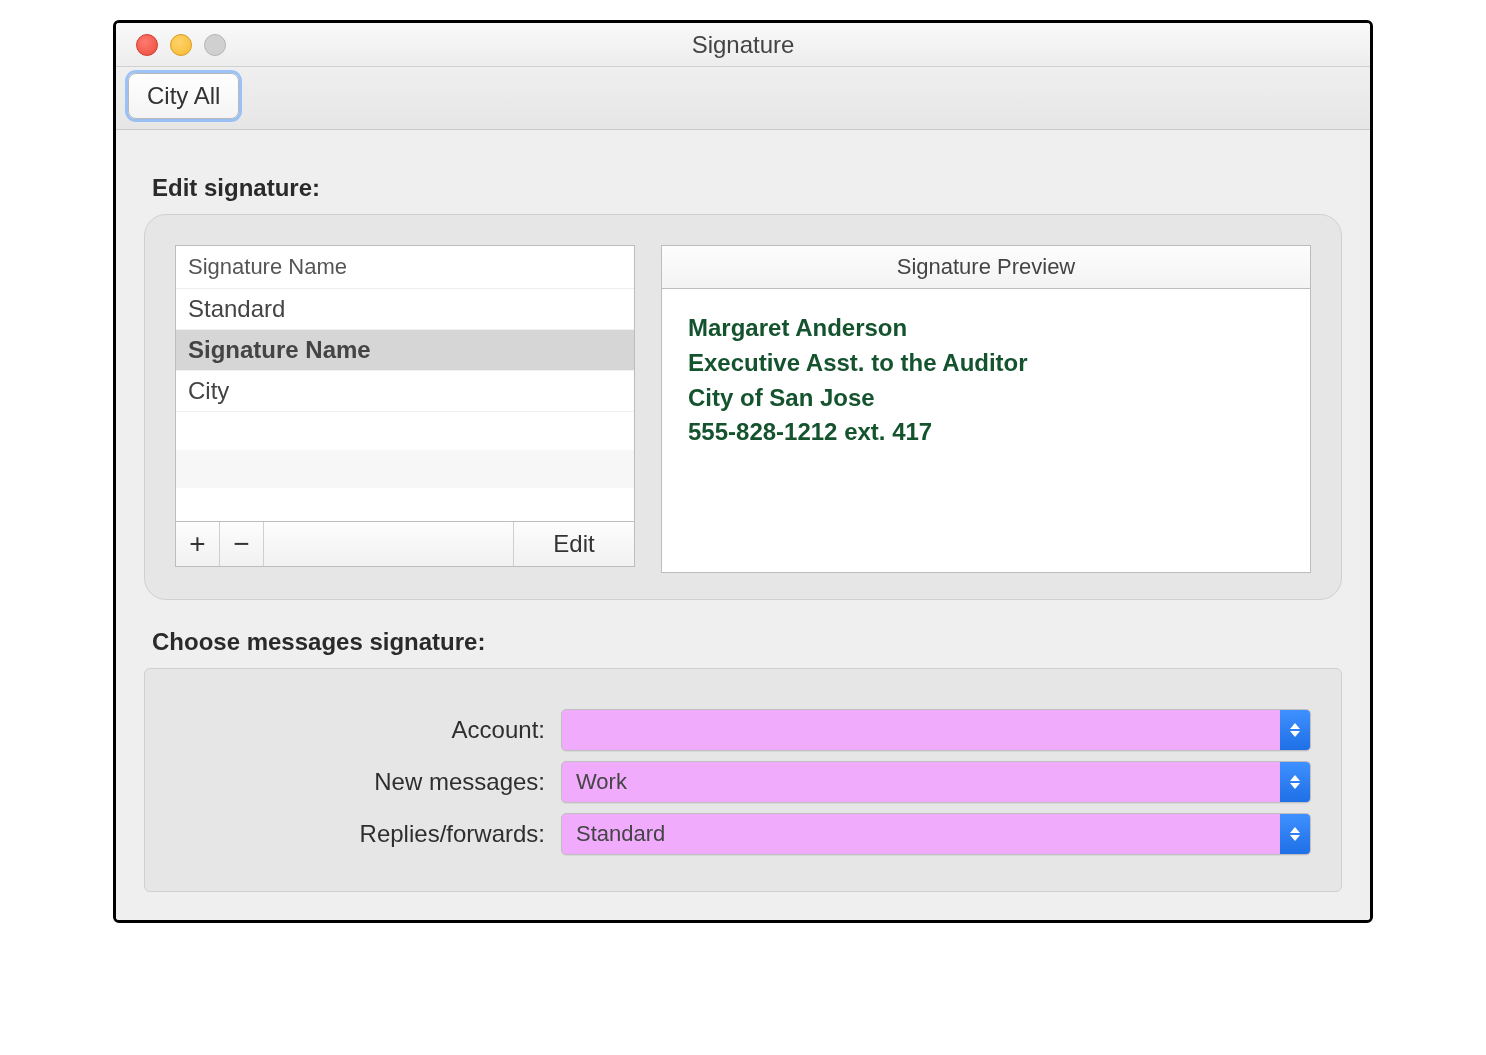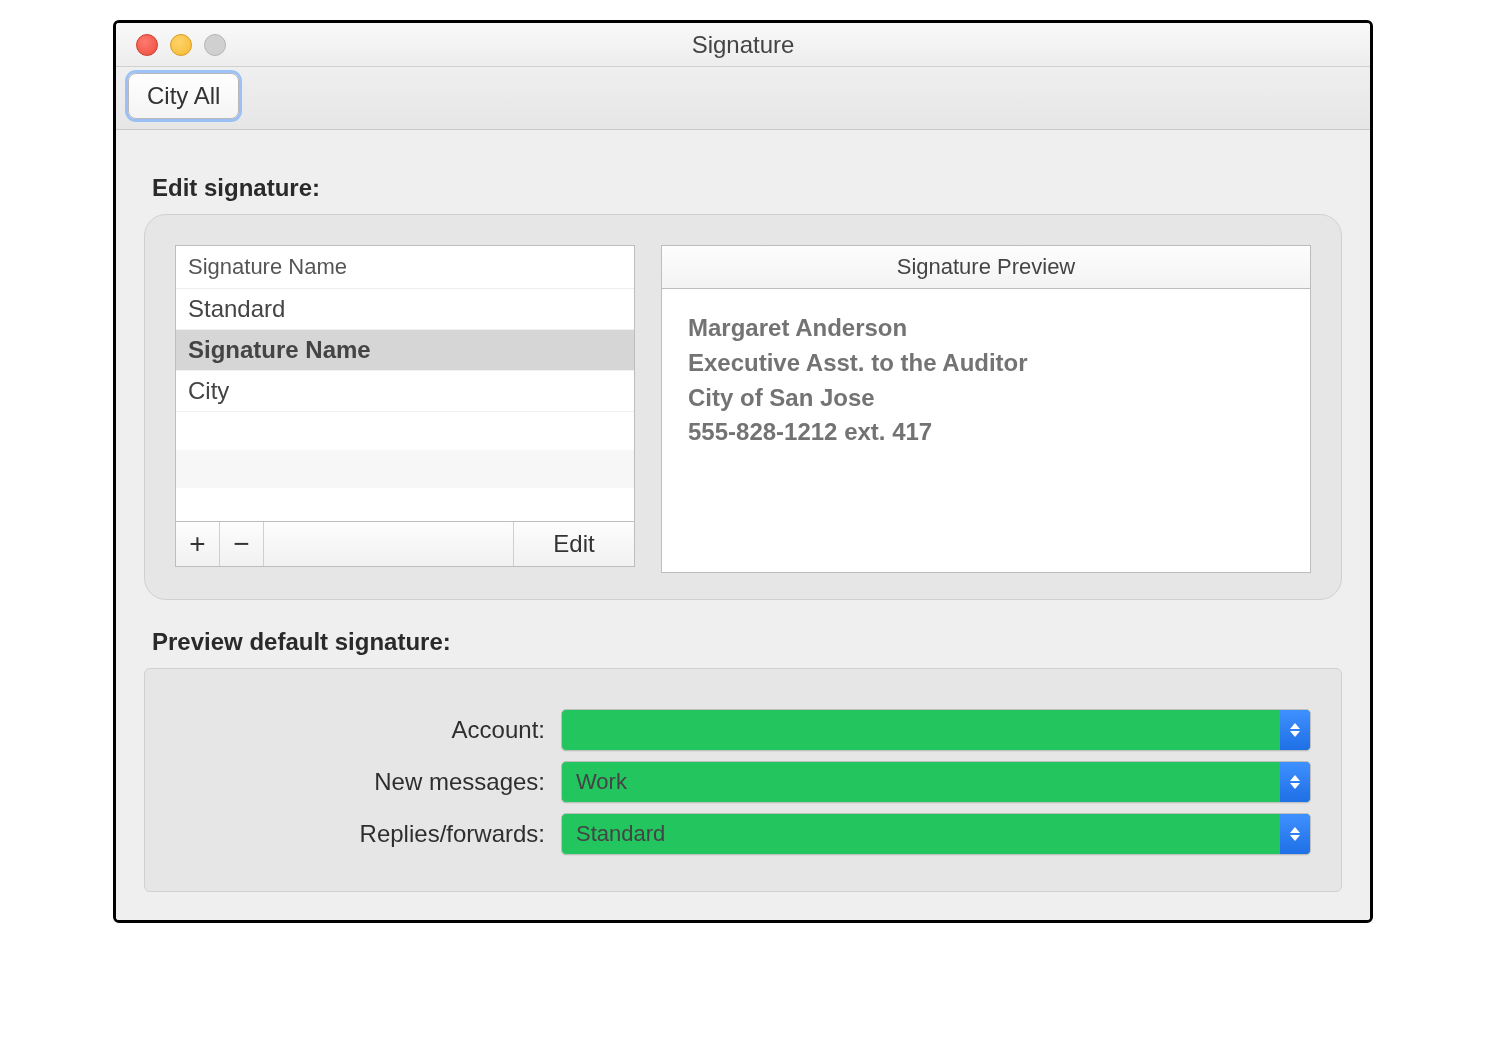--- a/index.html
+++ b/index.html
@@ -157,42 +157,42 @@
       padding: 8px 0;
     }
     .preview-body {
       border: 1px solid #bdbdbd;
       border-top: none;
       background: #fff;
       flex: 1;
       min-height: 284px;
       padding: 22px 26px;
       font-size: 24px;
-      color: #737373;
+      color: #14532d;
       line-height: 1.45;
     }
     .preview-line { font-weight: 600; }
 
     .defaults-panel .row {
       display: flex;
       align-items: center;
       gap: 16px;
       margin: 10px 0;
       justify-content: flex-end;
     }
     .row-label {
       width: 370px;
       text-align: right;
       font-size: 24px;
       color: #2e2e2e;
     }
     .dropdown {
       flex: 1;
       height: 42px;
-      background: #22c55e;
+      background: #f0abfc;
       border: 1px solid #bfbfbf;
       border-radius: 5px;
       display: flex;
       align-items: center;
       justify-content: space-between;
       padding: 0 0 0 14px;
       font-size: 22px;
       color: #444;
       cursor: pointer;
       box-shadow: 0 1px 1px rgba(0,0,0,0.06);
@@ -259,21 +259,21 @@
         <div class="preview-body">
           <div class="preview-line">Margaret Anderson</div>
           <div class="preview-line">Executive Asst. to the Auditor</div>
           <div class="preview-line">City of San Jose</div>
           <div class="preview-line">555-828-1212 ext. 417</div>
         </div>
       </div>
 
     </div>
 
-    <div class="section-label" style="margin-top:28px;">Preview default signature:</div>
+    <div class="section-label" style="margin-top:28px;">Choose messages signature:</div>
 
     <div class="panel defaults-panel">
 
       <div class="row">
         <div class="row-label">Account:</div>
         <div class="dropdown">
           <span></span>
           <span class="dropdown-arrows">
             <svg width="10" height="6" viewBox="0 0 10 6">
                 <path d="M0 6 L5 0 L10 6 Z" fill="#fff"></path>

